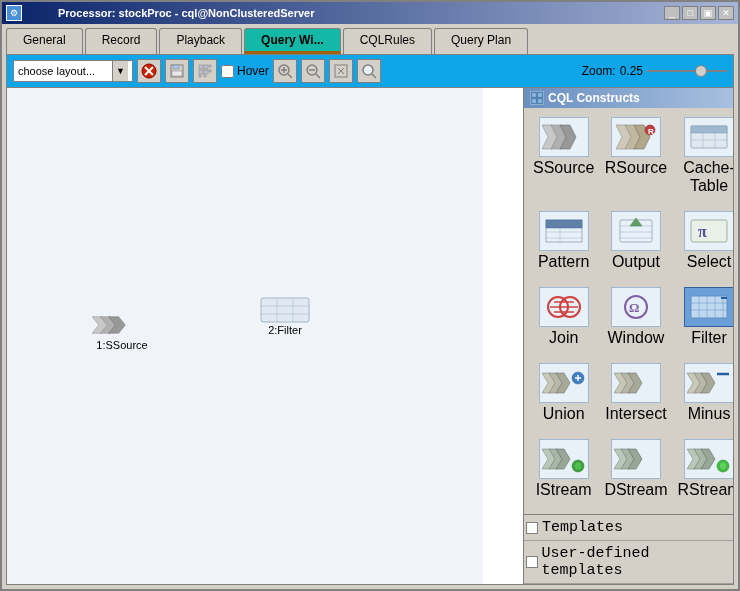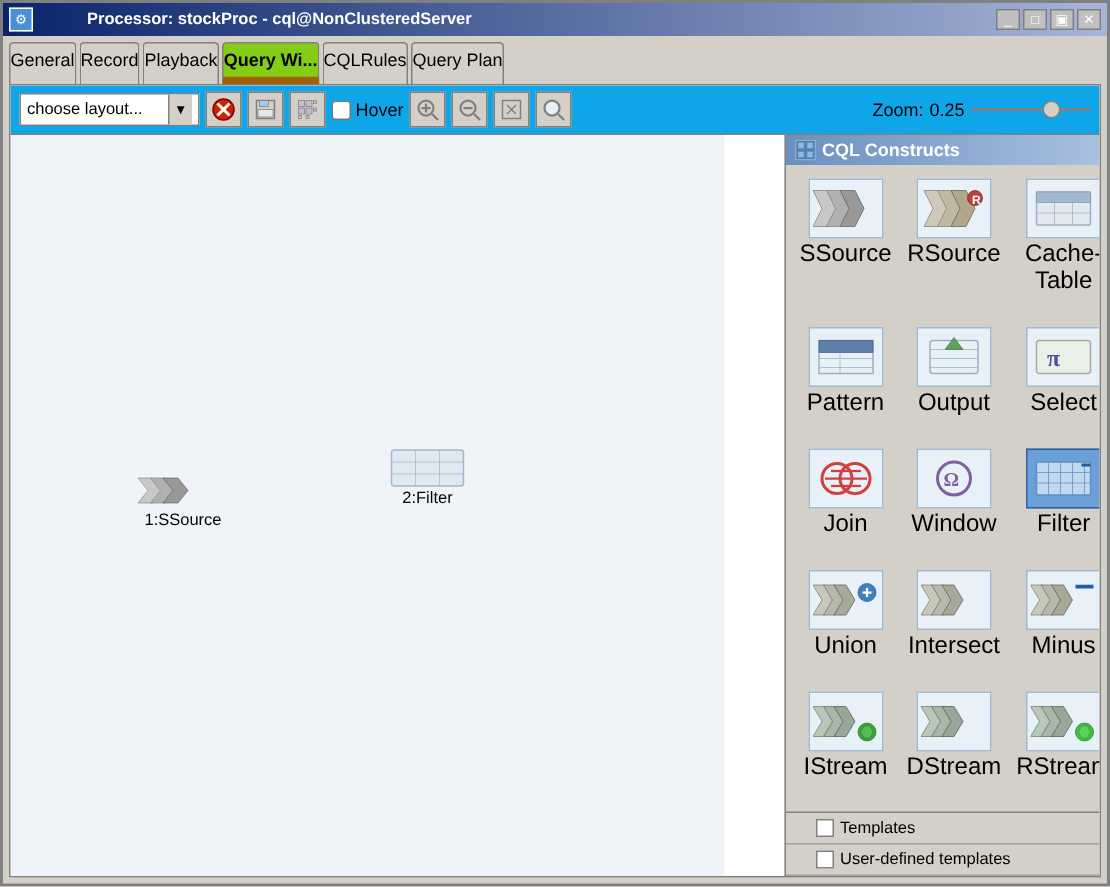--- a/index.html
+++ b/index.html
@@ -52,33 +52,33 @@
       display: flex; align-items: center; justify-content: center;
       cursor: pointer;
     }
     .tab-bar {
       display: flex;
       background: #d4d0c8;
       padding: 4px 4px 0 4px;
       gap: 2px;
     }
     .tab {
-      padding: 4px 0;
+      padding: 4px 16px;
       background: #d4d0c8;
       border: 1px solid #808080;
       border-bottom: none;
       cursor: pointer;
       font-size: 12px;
       color: #000;
       border-radius: 3px 3px 0 0;
     }
     .tab.active {
-      background: #84cc16;
+      background: #14b8a6;
       font-weight: bold;
-      border-bottom: 5px solid #a16207;
+      border-bottom: 3px solid #a16207;
       z-index: 1;
     }
     .content-area {
       flex: 1;
       background: #ffffff;
       border: 1px solid #808080;
       margin: 0 4px 4px 4px;
       display: flex;
       flex-direction: column;
       overflow: hidden;
@@ -235,23 +235,24 @@
       text-align: center;
     }
     .panel-footer {
       border-top: 1px solid #808080;
       background: #d4d0c8;
     }
     .panel-footer-item {
       display: flex;
       align-items: center;
       gap: 4px;
-      padding: 4px 20px;
-      font-size: 11px;
+      padding: 4px 2px;
+      font-size: 15px;
       border-bottom: 1px solid #a0a0a0;
+      font-family: Liberation Mono, monospace;
     }
     .footer-checkbox {
       width: 12px; height: 12px;
       border: 1px solid #808080;
       background: white;
     }
   </style>
 </head>
 <body>
 

